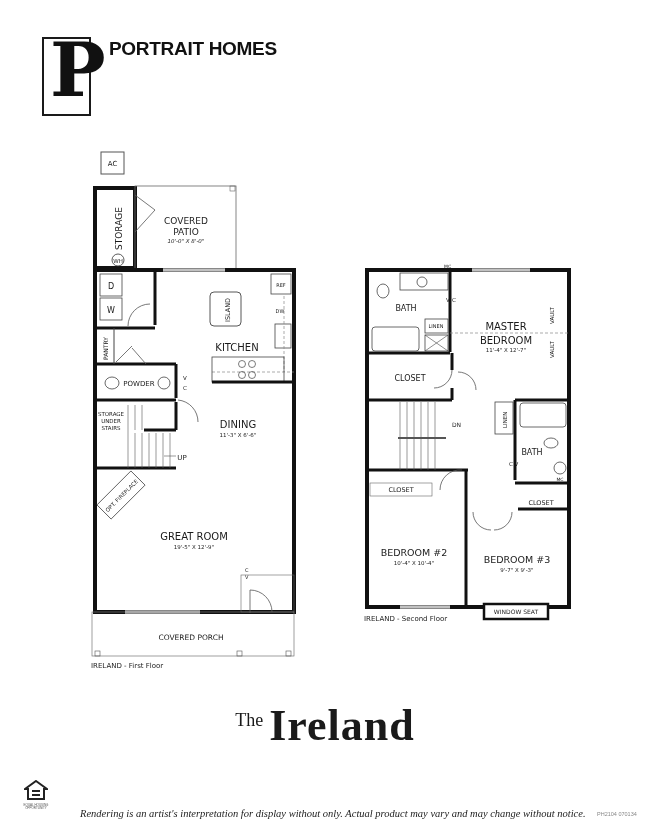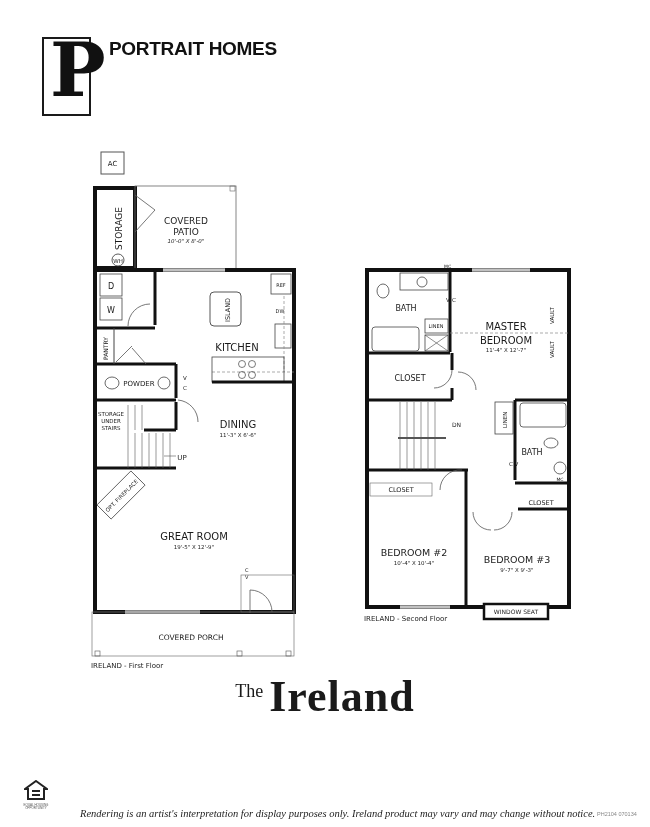--- a/index.html
+++ b/index.html
@@ -2,21 +2,21 @@
 <html><head>
 <meta charset="utf-8">
 <style>
   html, body { margin: 0; padding: 0; background: #ffffff; }
   body { width: 650px; height: 827px; position: relative; overflow: hidden; font-family: "Liberation Sans", sans-serif; color: #1a1a1a; }
   .logo-box { position: absolute; left: 42px; top: 37px; width: 49px; height: 79px; border: 2px solid #1a1a1a; box-sizing: border-box; }
   .logo-p { position: absolute; left: 6px; top: -6px; font-family: "DejaVu Serif", serif; font-size: 74px; font-weight: bold; line-height: 1; color: #111; }
   .brand { position: absolute; left: 96px; top: 38px; font-family: "Liberation Sans", sans-serif; font-weight: bold; font-size: 19px; letter-spacing: -0.3px; color: #111; margin-left: 13px; }
   svg.plan { position: absolute; left: 0; top: 0; }
   .plan text { font-family: "DejaVu Sans", sans-serif; fill: #1a1a1a; }
-  .title-wrap { position: absolute; left: 0; width: 650px; top: 671px; text-align: center; }
+  .title-wrap { position: absolute; left: 0; width: 650px; top: 700px; text-align: center; }
   .title-the { font-family: "Liberation Serif", serif; font-size: 18px; vertical-align: 14px; margin-right: 6px; }
   .title-name { font-family: "Liberation Serif", serif; font-size: 44px; font-weight: bold; letter-spacing: 1px; }
   .eho { position: absolute; left: 22px; top: 780px; width: 28px; text-align: center; }
   .eho-text { font-size: 3px; line-height: 3px; color: #555; }
   .disclaimer { position: absolute; left: 80px; top: 808px; font-family: "Liberation Serif", serif; font-style: italic; font-size: 10.5px; color: #222; }
   .code { position: absolute; left: 597px; top: 811px; font-size: 5.5px; color: #888; }
 </style>
 </head>
 <body>
 
@@ -221,14 +221,14 @@
 
 <div class="eho">
   <svg width="24" height="20" viewBox="0 0 24 20">
     <path d="M12 1 L23 9 L20 9 L20 19 L4 19 L4 9 L1 9 Z" fill="none" stroke="#222" stroke-width="2"></path>
     <rect x="8" y="10" width="8" height="2" fill="#222"></rect>
     <rect x="8" y="14" width="8" height="2" fill="#222"></rect>
   </svg>
   <div class="eho-text">EQUAL HOUSING OPPORTUNITY</div>
 </div>
 
-<div class="disclaimer">Rendering is an artist's interpretation for display purposes only. Ireland product may vary and may change without notice.</div>
+<div class="disclaimer">Rendering is an artist's interpretation for display without only. Actual product may vary and may change without notice.</div>
 <div class="code">PH2104 070134</div>
 
 </body></html>

